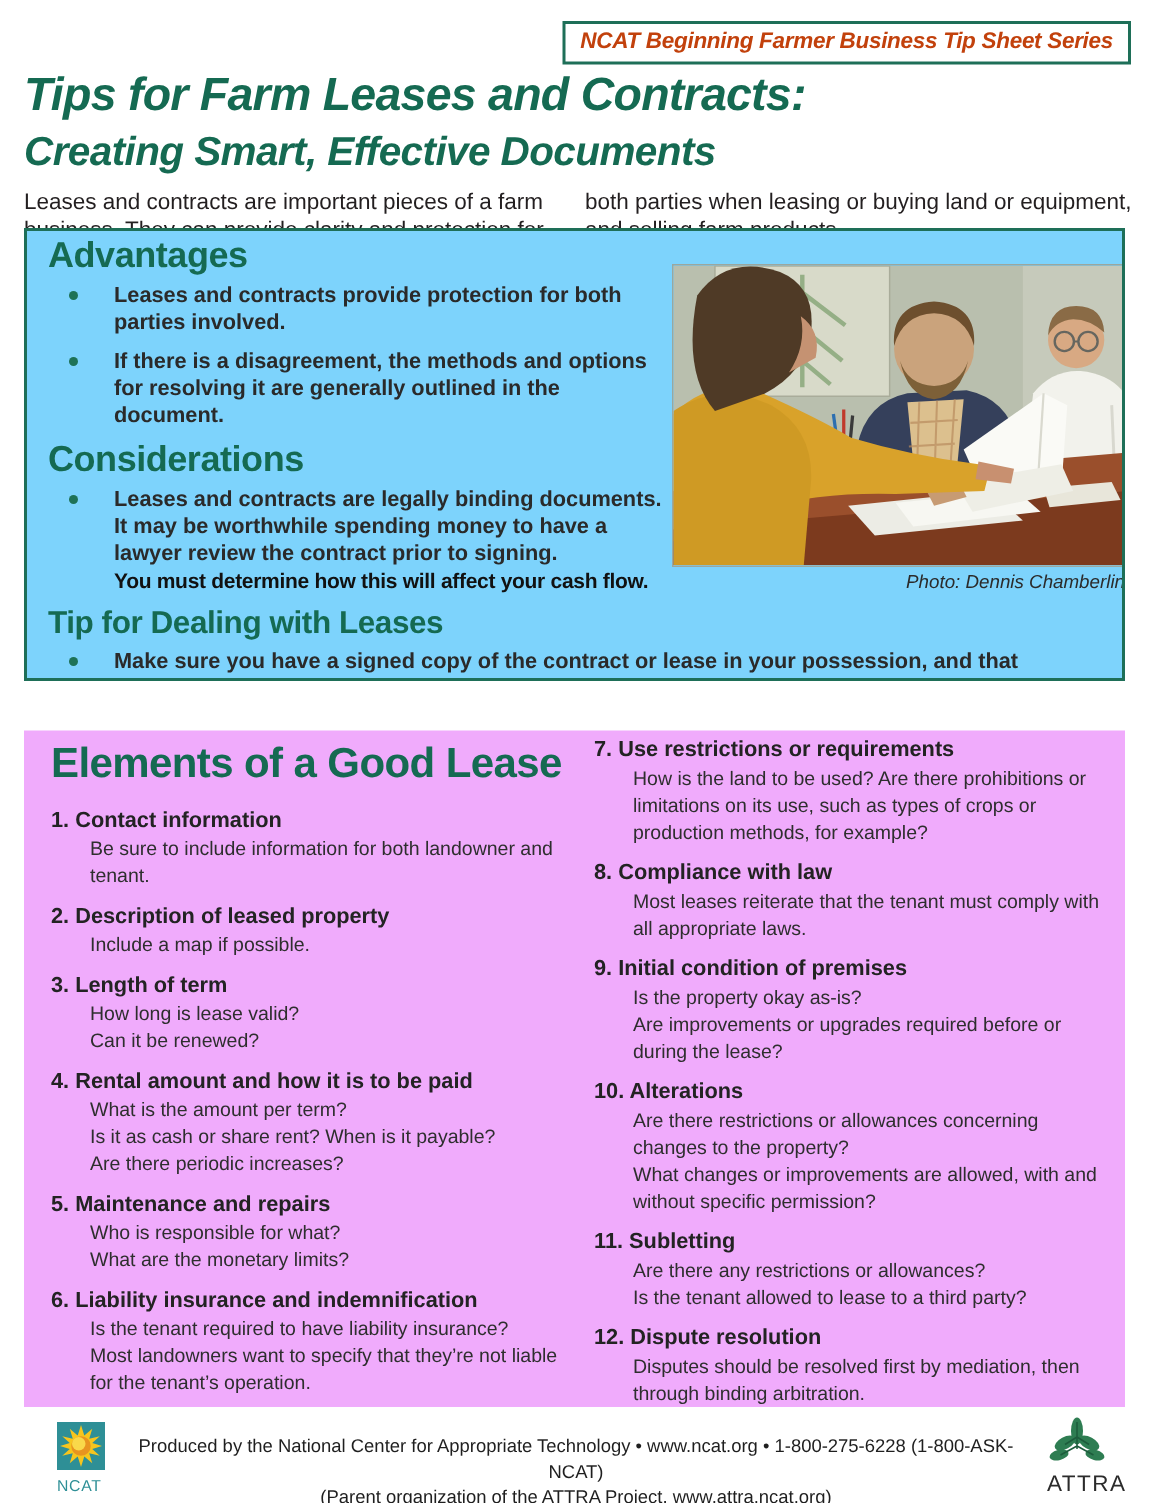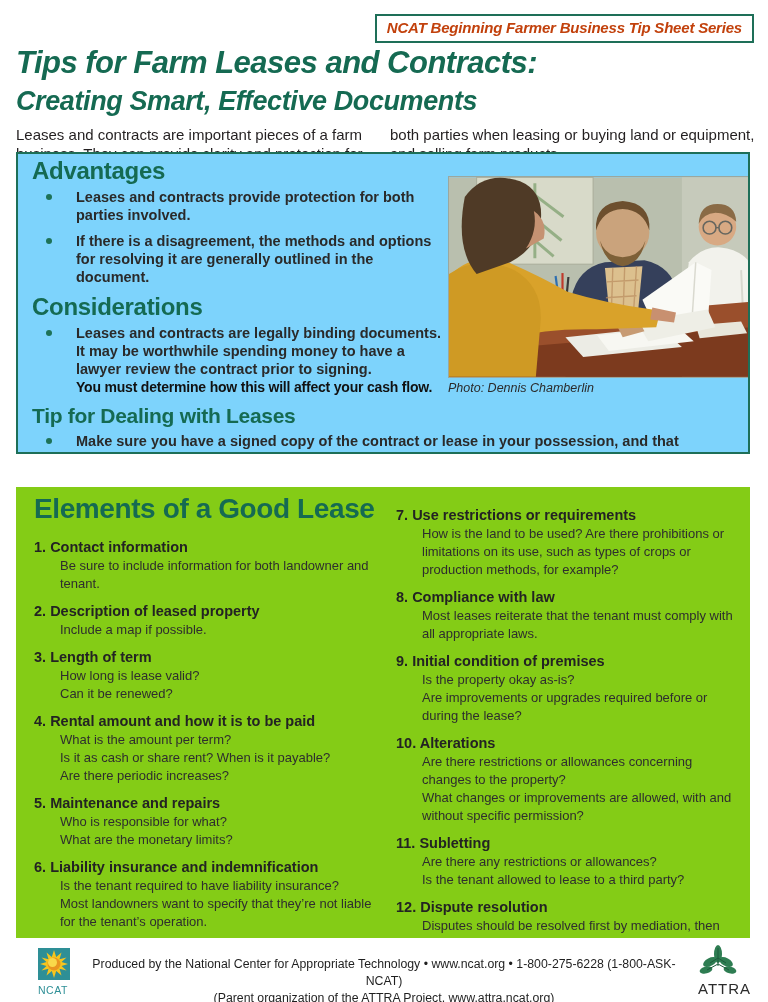--- a/index.html
+++ b/index.html
@@ -32,31 +32,31 @@
   ul.blist{list-style:none;margin:0;padding:0 0 0 14px;}
   ul.blist li{display:flex;gap:24px;margin-bottom:8px;}
   ul.blist .bt{font-size:14.5px;line-height:18px;font-weight:bold;color:#2a2a2a;width:370px;}
   ul.blist.wide .bt{width:615px;}
   .dot{flex:none;width:6px;height:6px;border-radius:50%;background:#1e7257;margin-top:6px;}
   .emph{display:block;white-space:nowrap;font-weight:bold;font-size:14px;letter-spacing:-0.2px;color:#111;}
 
   
   .photo-wrap{position:absolute;left:430px;top:22px;width:304px;}
   .photo-wrap svg{display:block;border:1px solid #9aa79f;}
-  .caption{margin-top:3px;font-size:12.5px;font-style:italic;color:#2b2b2b;padding-right:2px;}
+  .caption{margin-top:3px;text-align:right;font-size:12.5px;font-style:italic;color:#2b2b2b;padding-right:2px;}
 
   
   .elements{position:absolute;left:16px;top:487px;width:734px;height:451px;
-            background:#84cc16;overflow:hidden;}
+            background:#f0abfc;overflow:hidden;}
   .col{position:absolute;top:0;}
   .col.left{left:18px;width:354px;}
   .col.right{left:380px;width:348px;}
   .elements h2{margin:6px 0 12px 0;font-size:28px;line-height:32px;font-weight:bold;
                color:#156a52;letter-spacing:-0.4px;}
-  .col.right{padding-top:18px;}
+  .col.right{padding-top:3px;}
   .item{margin-bottom:8px;}
   .it{font-size:14.5px;line-height:20px;font-weight:bold;color:#232323;}
   .il{font-size:13px;line-height:18px;color:#2e2e2e;margin-left:26px;}
 
   
   .footer{position:absolute;left:0;top:944px;width:768px;height:58px;}
   .ncat-logo{position:absolute;left:38px;top:4px;width:34px;text-align:left;}
   .ncat-label{font-size:10.5px;color:#2e8f96;letter-spacing:0.5px;margin-top:0;}
   .footer-text{position:absolute;left:84px;top:12px;width:600px;text-align:center;
                font-size:12.3px;line-height:17px;color:#1f1f1f;}

